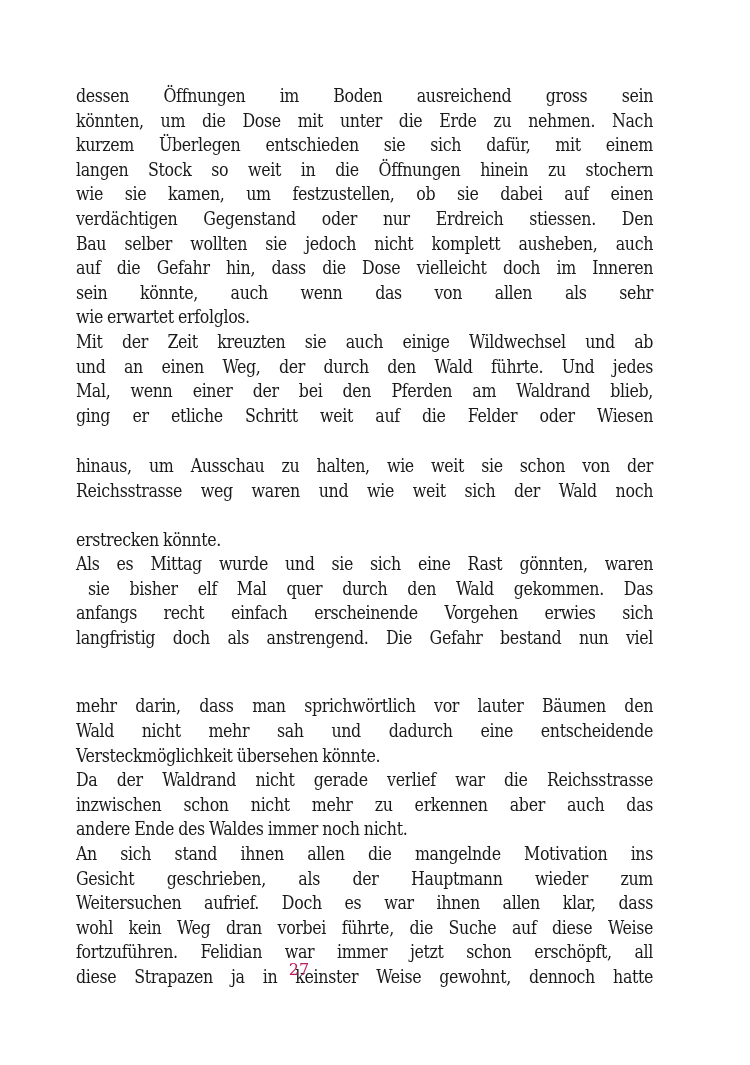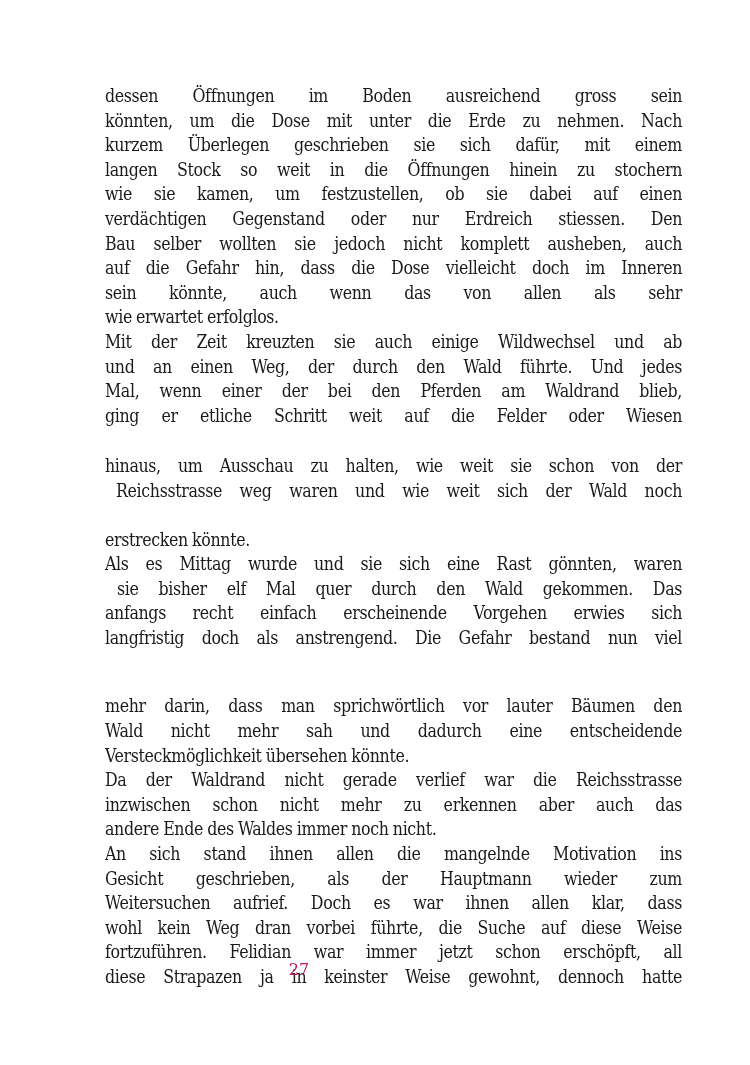--- a/index.html
+++ b/index.html
@@ -1,19 +1,19 @@
 <!DOCTYPE html>
 <html><head>
 <meta charset="utf-8">
 <style>
   html, body { margin: 0; padding: 0; background: #ffffff; }
   body { width: 750px; height: 1065px; position: relative; overflow: hidden; }
   .page-body {
     position: absolute;
-    left: 105px;
+    left: 76px;
     top: 84px;
     width: 577px;
     font-family: "DejaVu Serif", serif;
     font-size: 17.6px;
     line-height: 24.6px;
     color: #1a1a1a;
     text-align: justify;
     letter-spacing: -0.35px;
     word-spacing: -0.5px;
     font-stretch: condensed;
@@ -36,36 +36,36 @@
     color: #be185d;
   }
 </style>
 </head>
 <body>
 
 <div class="page-body">
   <div>
     <span class="line" style="white-space: nowrap;">dessen Öffnungen im Boden ausreichend gross sein</span>
     <span class="line" style="white-space: nowrap;">könnten, um die Dose mit unter die Erde zu nehmen. Nach</span>
-    <span class="line" style="white-space: nowrap;">kurzem Überlegen geschrieben sie sich dafür, mit einem</span>
+    <span class="line" style="white-space: nowrap;">kurzem Überlegen entschieden sie sich dafür, mit einem</span>
     <span class="line" style="white-space: nowrap;">langen Stock so weit in die Öffnungen hinein zu stochern</span>
     <span class="line" style="white-space: nowrap;">wie sie kamen, um festzustellen, ob sie dabei auf einen</span>
     <span class="line" style="white-space: nowrap;">verdächtigen Gegenstand oder nur Erdreich stiessen. Den</span>
     <span class="line" style="white-space: nowrap;">Bau selber wollten sie jedoch nicht komplett ausheben, auch</span>
     <span class="line" style="white-space: nowrap;">auf die Gefahr hin, dass die Dose vielleicht doch im Inneren</span>
     <span class="line" style="white-space: nowrap;">sein könnte, auch wenn das von allen als sehr</span>
     <span class="line last" style="white-space: nowrap;">wie erwartet erfolglos.</span>
   </div>
   <div>
     <span class="line" style="white-space: nowrap;">Mit der Zeit kreuzten sie auch einige Wildwechsel und ab</span>
     <span class="line" style="white-space: nowrap;">und an einen Weg, der durch den Wald führte. Und jedes</span>
     <span class="line" style="white-space: nowrap;">Mal, wenn einer der bei den Pferden am Waldrand blieb,</span>
     <span class="line" style="white-space: nowrap;">ging er etliche Schritt weit auf die Felder oder Wiesen</span>
     <span class="line" style="white-space: nowrap; margin-top: 26px;">hinaus, um Ausschau zu halten, wie weit sie schon von der</span>
-    <span class="line" style="white-space: nowrap; margin-left: 11px;">Reichsstrasse weg waren und wie weit sich der Wald noch</span>
+    <span class="line" style="white-space: nowrap;">Reichsstrasse weg waren und wie weit sich der Wald noch</span>
     <span class="line last" style="white-space: nowrap; margin-top: 24px;">erstrecken könnte.</span>
   </div>
   <div>
     <span class="line" style="white-space: nowrap;">Als es Mittag wurde und sie sich eine Rast gönnten, waren</span>
     <span class="line" style="white-space: nowrap; margin-left: 12px;">sie bisher elf Mal quer durch den Wald gekommen. Das</span>
     <span class="line" style="white-space: nowrap;">anfangs recht einfach erscheinende Vorgehen erwies sich</span>
     <span class="line" style="white-space: nowrap;">langfristig doch als anstrengend. Die Gefahr bestand nun viel</span>
     <span class="line" style="white-space: nowrap; margin-top: 44px;">mehr darin, dass man sprichwörtlich vor lauter Bäumen den</span>
     <span class="line" style="white-space: nowrap;">Wald nicht mehr sah und dadurch eine entscheidende</span>
     <span class="line last" style="white-space: nowrap;">Versteckmöglichkeit übersehen könnte.</span>

